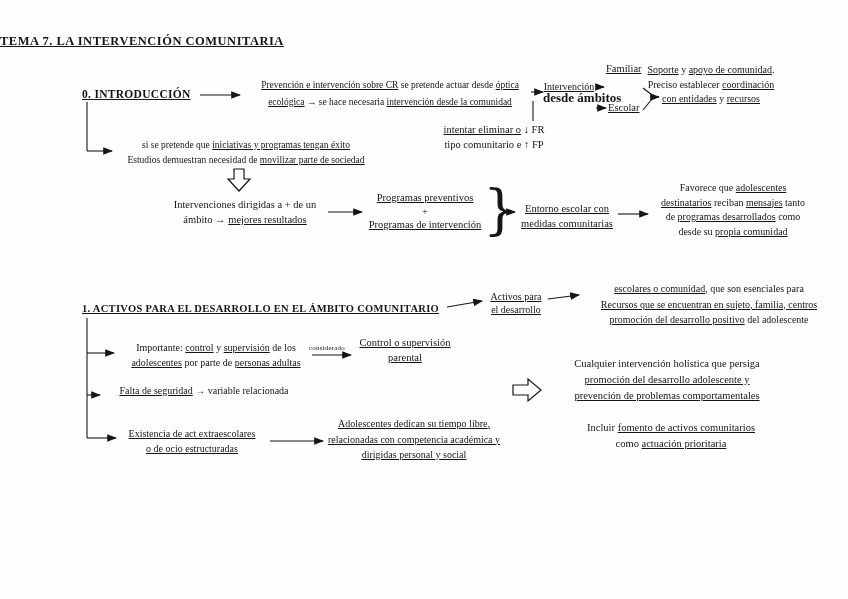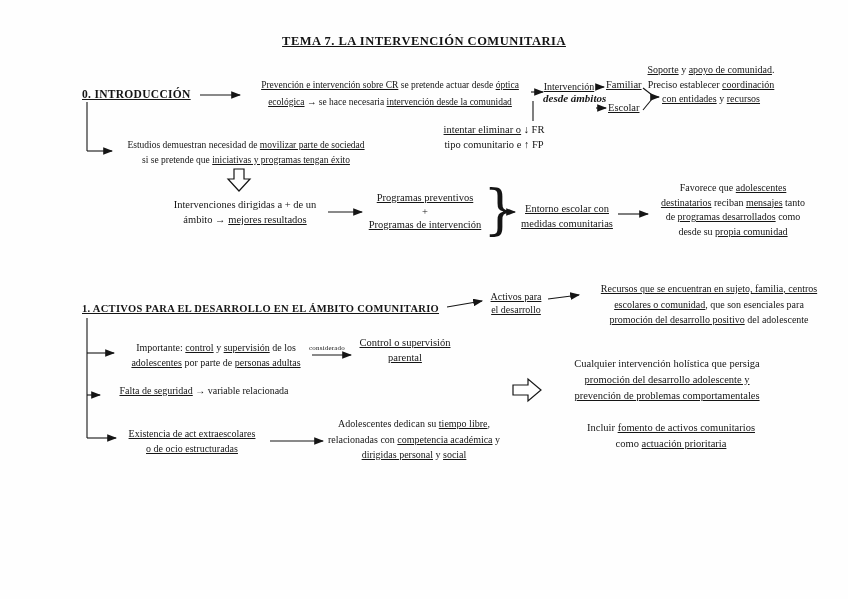--- a/index.html
+++ b/index.html
@@ -7,21 +7,21 @@
   #canvas {
     position:relative; width:848px; height:599px; background:#fefefe;
     font-family:"Liberation Serif","DejaVu Serif",serif; color:#151515;
     overflow:hidden; margin:0 auto;
   }
   .blk { position:absolute; text-align:center; font-size:10px; line-height:15px; }
   .blk > div { white-space:nowrap; }
   .fs9 { font-size:9.5px; }
   u { text-underline-offset:1px; }
   .title {
-    position:absolute; left:0; right:0; top:34px; text-align:center;
+    position:absolute; left:0; right:0; top:34px; 
     font-weight:bold; font-size:12.5px; letter-spacing:.5px;
   }
   .h { position:absolute; font-weight:bold; letter-spacing:.3px; white-space:nowrap; }
   .h0 { left:82px; top:88px; font-size:11.5px; }
   .h1 { left:82px; top:303px; font-size:10.5px; }
   .small-label { position:absolute; text-align:center; }
   .tiny { position:absolute; font-size:7px; letter-spacing:.2px; }
   .word { position:absolute; font-size:10.5px; white-space:nowrap; }
   .brace {
     position:absolute; left:483px; top:185px; font-size:54px; line-height:50px;
@@ -69,40 +69,40 @@
 
   <div class="h h0"><span></span><u>0. INTRODUCCIÓN</u><span></span></div>
 
   <div class="blk fs9" style="left:248px;top:77px;width:284px;line-height:17px;">
     <div><span></span><u>Prevención e intervención sobre CR</u><span> se pretende actuar desde </span><u>óptica</u><span></span></div>
     <div><span></span><u>ecológica</u><span> → se hace necesaria </span><u>intervención desde la comunidad</u><span></span></div>
   </div>
 
   <div class="blk small-label" style="left:543px;top:80px;width:52px;">
     <div style="font-size:10px;line-height:13px;"><span></span><u>Intervención</u><span></span></div>
-    <div style="font-size:11px;line-height:10px;font-weight:bold;font-style:italic;"><span>desde ámbitos</span></div>
+    <div style="font-size:13px;line-height:10px;font-weight:bold;"><span>desde ámbitos</span></div>
   </div>
 
-  <div class="word" style="left:606px;top:79px;"><span></span><u>Familiar</u><span></span></div>
+  <div class="word" style="left:606px;top:63px;"><span></span><u>Familiar</u><span></span></div>
   <div class="word" style="left:608px;top:102px;"><span></span><u>Escolar</u><span></span></div>
 
   <div class="blk" style="left:636px;top:63px;width:150px;line-height:14.5px;">
     <div><span></span><u>Soporte</u><span> y </span><u>apoyo de comunidad</u><span>.</span></div>
     <div><span>Preciso establecer </span><u>coordinación</u><span></span></div>
     <div><span></span><u>con entidades</u><span> y </span><u>recursos</u><span></span></div>
   </div>
 
   <div class="blk" style="left:438px;top:122px;width:112px;font-size:10.5px;">
     <div><span></span><u>intentar eliminar o</u><span> ↓ FR</span></div>
     <div><span>tipo comunitario e ↑ FP</span></div>
   </div>
 
   <div class="blk fs9" style="left:114px;top:138px;width:264px;">
+    <div><span>si se pretende que </span><u>iniciativas y programas tengan éxito</u><span></span></div>
     <div><span>Estudios demuestran necesidad de </span><u>movilizar parte de sociedad</u><span></span></div>
-    <div><span>si se pretende que </span><u>iniciativas y programas tengan éxito</u><span></span></div>
   </div>
 
   <div class="blk" style="left:164px;top:197px;width:162px;font-size:10.5px;">
     <div><span>Intervenciones dirigidas a + de un</span></div>
     <div><span>ámbito → </span><u>mejores resultados</u><span></span></div>
   </div>
 
   <div class="blk" style="left:365px;top:191px;width:120px;line-height:13.5px;font-size:10.5px;">
     <div><span></span><u>Programas preventivos</u><span></span></div>
     <div><span>+</span></div>
@@ -124,22 +124,22 @@
   </div>
 
   <div class="h h1"><span></span><u>1. ACTIVOS PARA EL DESARROLLO EN EL ÁMBITO COMUNITARIO</u><span></span></div>
 
   <div class="blk" style="left:486px;top:290px;width:60px;line-height:13px;">
     <div><span></span><u>Activos para</u><span></span></div>
     <div><span></span><u>el desarrollo</u><span></span></div>
   </div>
 
   <div class="blk" style="left:583px;top:281px;width:252px;line-height:15.5px;">
+    <div><span></span><u>escolares o comunidad</u><span>, que son esenciales para</span></div>
     <div><span></span><u>Recursos que se encuentran en sujeto, familia, centros</u><span></span></div>
-    <div><span></span><u>escolares o comunidad</u><span>, que son esenciales para</span></div>
     <div><span></span><u>promoción del desarrollo positivo</u><span> del adolescente</span></div>
   </div>
 
   <div class="blk" style="left:117px;top:340px;width:198px;">
     <div><span>Importante: </span><u>control</u><span> y </span><u>supervisión</u><span> de los</span></div>
     <div><span></span><u>adolescentes</u><span> por parte de </span><u>personas adultas</u><span></span></div>
   </div>
 
   <div class="tiny" style="left:309px;top:344px;">considerado</div>
 
@@ -150,21 +150,21 @@
 
   <div class="blk" style="left:100px;top:383px;width:208px;line-height:15.5px;">
     <div><span></span><u>Falta de seguridad</u><span> → variable relacionada</span></div>
   </div>
 
   <div class="blk" style="left:117px;top:426px;width:150px;">
     <div><span></span><u>Existencia de act extraescolares</u><span></span></div>
     <div><span></span><u>o de ocio estructuradas</u><span></span></div>
   </div>
 
-  <div class="blk" style="left:325px;top:416px;width:178px;line-height:15.5px;">
+  <div class="blk" style="left:325px;top:416px;width:178px;line-height:15.5px;text-decoration:underline;">
     <div><span>Adolescentes dedican su </span><u>tiempo libre</u><span>,</span></div>
     <div><span>relacionadas con </span><u>competencia académica</u><span> y</span></div>
     <div><span></span><u>dirigidas personal</u><span> y </span><u>social</u><span></span></div>
   </div>
 
   <div class="blk" style="left:558px;top:356px;width:218px;line-height:16px;font-size:10.5px;">
     <div><span>Cualquier intervención holística que persiga</span></div>
     <div><span></span><u>promoción del desarrollo adolescente y</u><span></span></div>
     <div><span></span><u>prevención de problemas comportamentales</u><span></span></div>
   </div>

